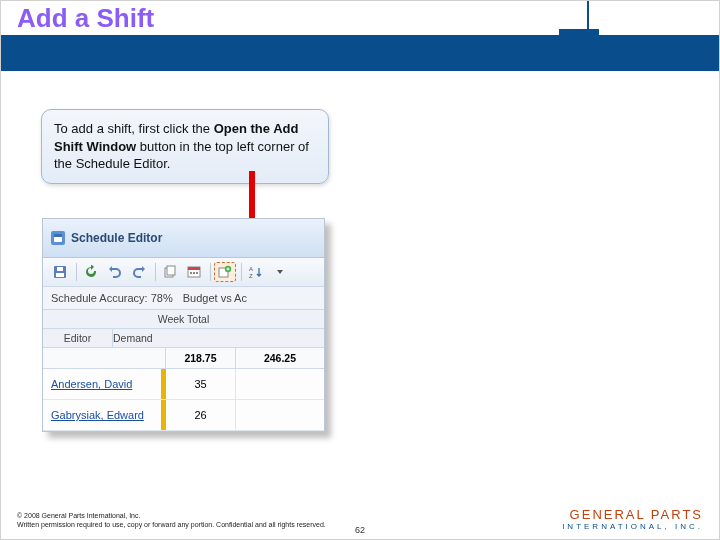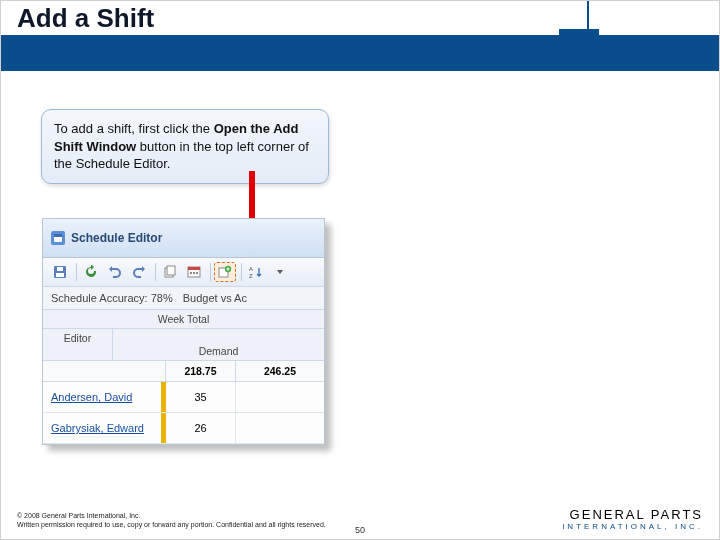--- a/index.html
+++ b/index.html
@@ -32,21 +32,21 @@
     width: 40px;
     height: 6px;
     background: #0a4d8c;
   }
   .title-text {
     position: absolute;
     left: 16px;
     top: 2px;
     font-size: 26px;
     font-weight: 700;
-    color: #0f172a;
+    color: #8b5cf6;
   }
   .title-sep {
     position: absolute;
     right: 130px;
     top: 0;
     width: 2px;
     height: 70px;
     background: #0a4d8c;
   }
 
@@ -186,23 +186,21 @@
     display: flex;
   }
   .grid-head .col-hours {
     width: 70px;
     text-align: center;
     padding: 3px 0;
     border-right: 1px solid #cdd9e8;
   }
   .grid-head .col-demand {
     flex: 1;
-    text-align: center;
     padding: 3px 0;
-    margin-top: 13px;
   }
 
   .totals-row {
     display: flex;
     background: #f8fafc;
     border-bottom: 1px solid #cdd9e8;
     font-size: 10.5px;
   }
   .totals-row .col-name {
     width: 123px;
@@ -263,21 +261,21 @@
   }
   .footer-logo {
     position: absolute;
     right: 16px;
     bottom: 8px;
     text-align: right;
   }
   .footer-logo .brand {
     font-size: 13px;
     letter-spacing: 2px;
-    color: #000000;
+    color: #c2410c;
     font-weight: 400;
   }
   .footer-logo .brand-sub {
     font-size: 8px;
     letter-spacing: 3px;
     color: #0a4d8c;
   }
 </style>
 </head>
 <body>
@@ -408,20 +406,20 @@
       <div class="col-demand"></div>
     </div>
 
   </div>
 
   <div class="footer-left">
     <div>© 2008 General Parts International, Inc.</div>
     <div>Written permission required to use, copy or forward any portion. Confidential and all rights reserved.</div>
   </div>
 
-  <div class="footer-page">50</div>
+  <div class="footer-page">62</div>
 
   <div class="footer-logo">
     <div class="brand">GENERAL PARTS</div>
     <div class="brand-sub">INTERNATIONAL, INC.</div>
   </div>
 
 </div>
 
 </body></html>

